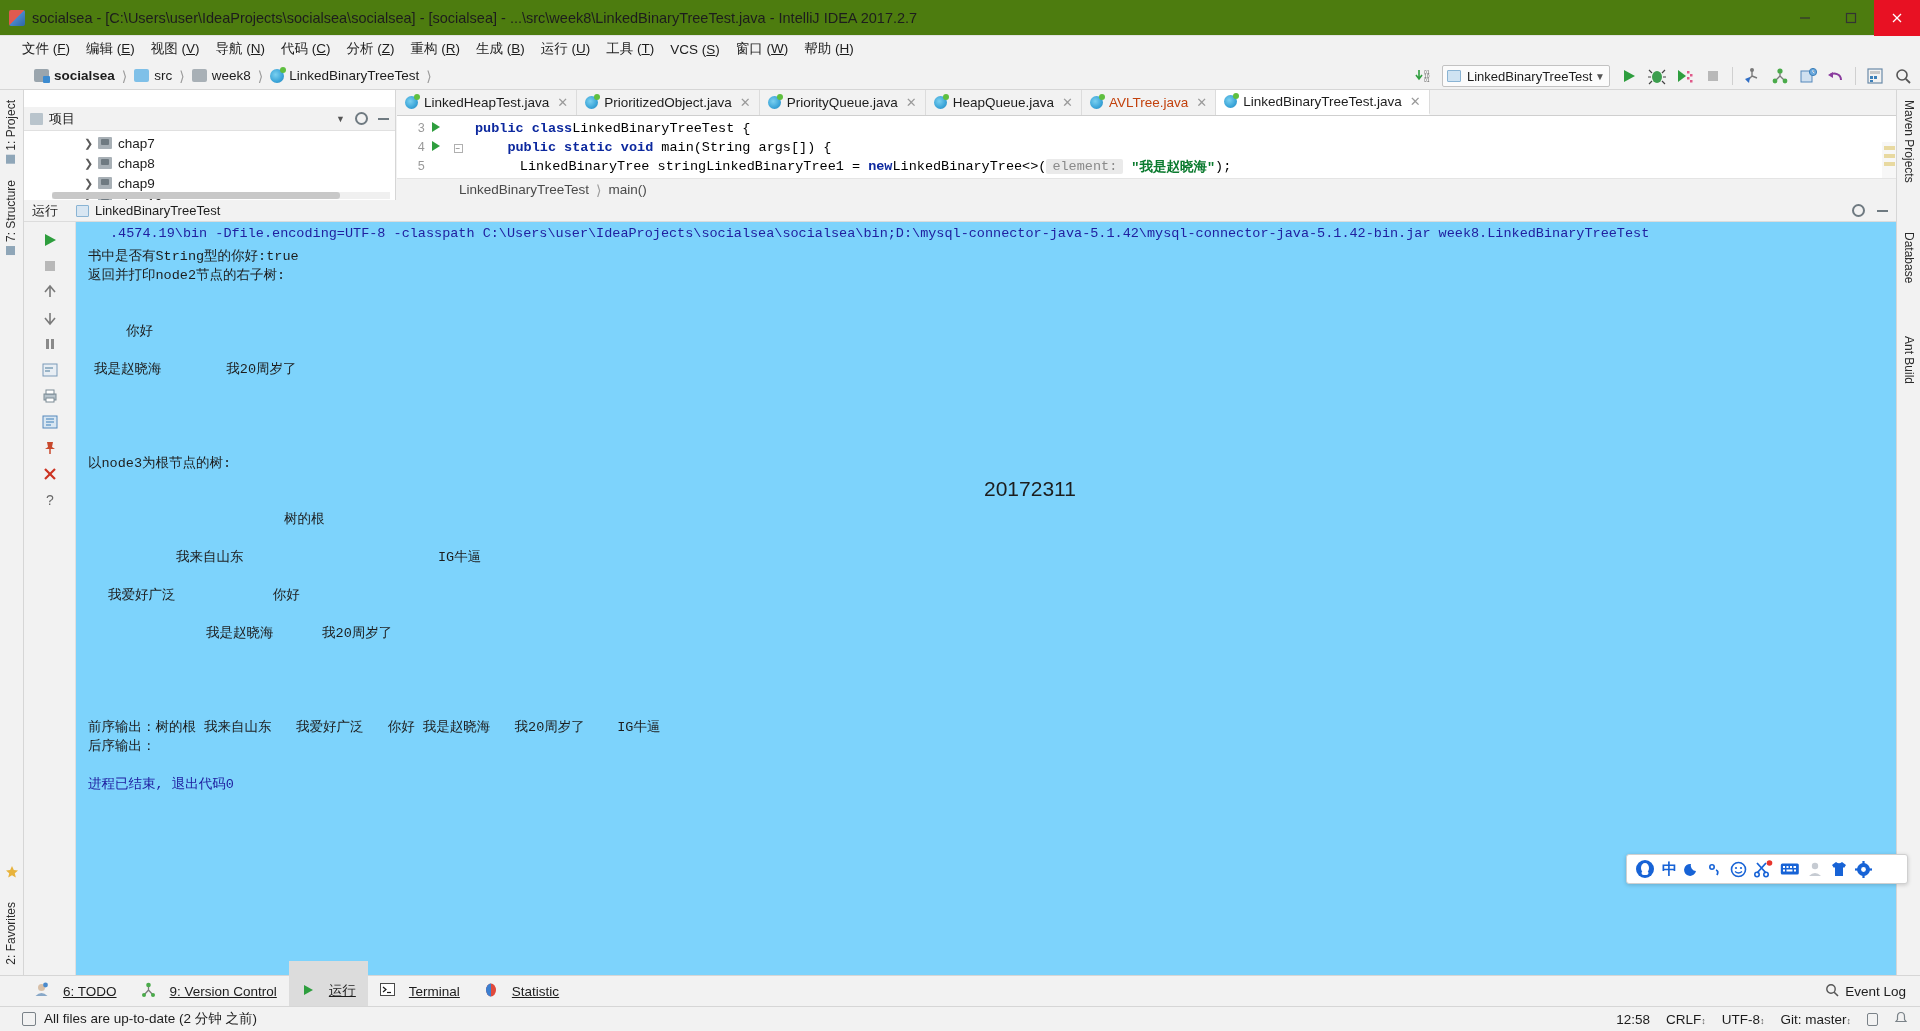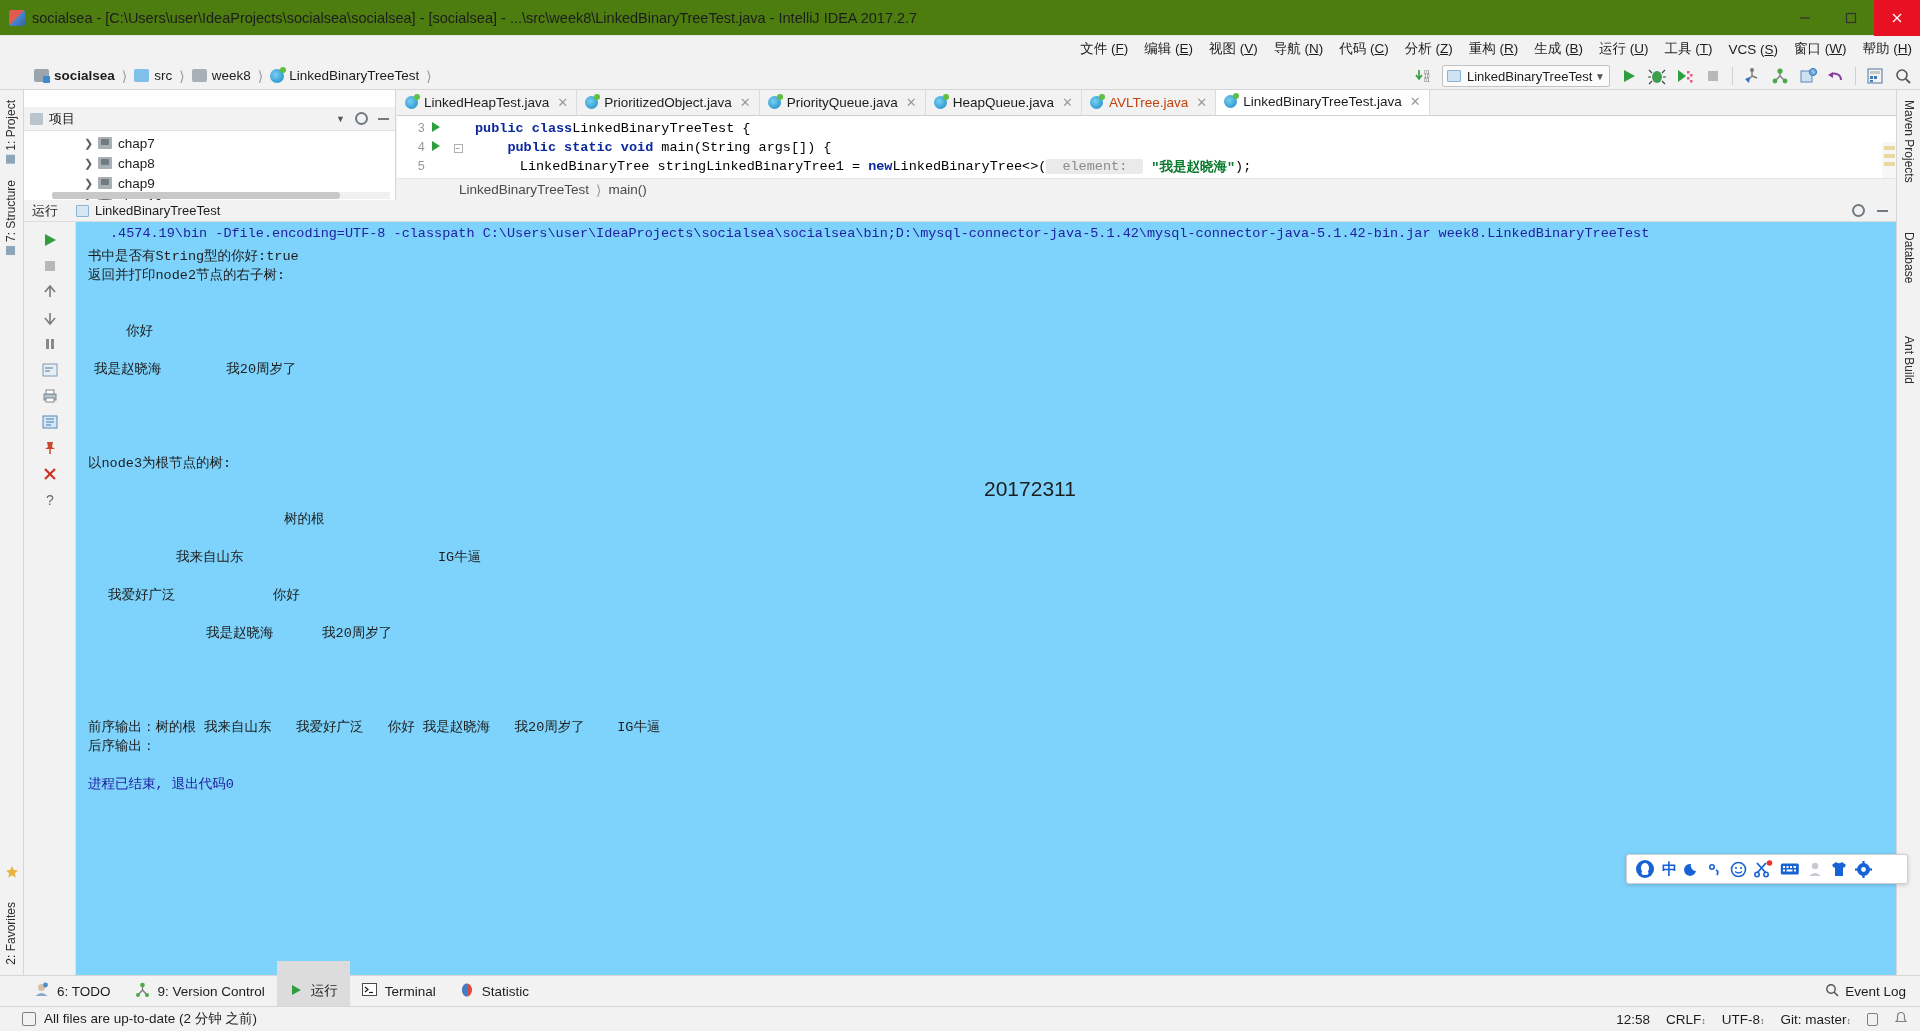--- a/index.html
+++ b/index.html
@@ -22,21 +22,21 @@
   }
   .tb-title { font-size: 14.5px; color: #1d1d1d; white-space: nowrap; }
   .win-btns { position: absolute; right: 0; top: 0; height: 36px; display: flex; }
   .win-btn { width: 46px; height: 36px; display: flex; align-items: center; justify-content: center; }
   .win-btn svg { display: block; }
   .win-btn.close { background: #e81123; }
 
   
   .menubar {
     height: 26px; background: #f2f2f2; display: flex; align-items: center;
-    padding-left: 0; font-size: 13.5px; color: #1d1d1d; justify-content: flex-end;
+    padding-left: 14px; font-size: 13.5px; color: #1d1d1d;
   }
   .menu-item { padding: 3px 8px; white-space: nowrap; }
   .menu-item u { text-decoration: underline; }
 
   
   .navrow {
     height: 28px; background: #f2f2f2; display: flex; align-items: center;
     padding-left: 34px; position: relative; border-bottom: 1px solid #d6d6d6;
   }
   .crumb { display: flex; align-items: center; font-size: 13.5px; color: #1d1d1d; }
@@ -130,21 +130,21 @@
   .tab.mod { color: #c2410c; }
 
   .codearea { position:relative; height: 84px; background:#fff; overflow:hidden; }
   .codeline { position:relative; height:19px; display:flex; align-items:center; font-family:"Liberation Mono","DejaVu Sans Mono",monospace; font-size:13.5px; }
   .lnum { width: 28px; text-align:right; color:#999; font-size:12.5px; font-family:"Liberation Mono",monospace;}
   .gicon { width: 22px; text-align:center; }
   .play-tri { display:inline-block; width:0;height:0;border-left:8px solid #2e9e3e;border-top:5px solid transparent;border-bottom:5px solid transparent;}
   .fold { display:inline-block;width:9px;height:9px;border:1px solid #b0b0b0;color:#666;font-size:8px;line-height:7px;text-align:center;}
   .kw { color:#0c289e; font-weight:bold; }
   .str { color:#0a7a2e; font-weight:bold; }
-  .param { background:#eaeaea; color:#8a8a8a; border-radius:2px; padding:0 16px;}
+  .param { background:#eaeaea; color:#8a8a8a; border-radius:2px; padding:0 6px;}
   .ctx {
     position:absolute; left:0; right:0; bottom:0; height:22px; background:#f2f2f2;
     display:flex; align-items:center; padding-left:62px; font-size:13.5px; color:#4a4a4a;
     border-top:1px solid #e4e4e4;
   }
   .minimap { position:absolute; right:0; top:26px; width:14px; bottom:22px; background:#f7f7f7;}
   .minimap i { position:absolute; right:1px; width:11px; height:4px; background:#e8d9a0; }
 
   
   .runwin { position:absolute; left:24px; right:24px; top:110px; bottom:0; background:#fff; }
@@ -177,21 +177,21 @@
     display:flex; align-items:center; gap:7px; padding: 0 8px;
     box-shadow: 0 1px 4px rgba(0,0,0,0.18);
   }
   .imebar .gi { display:flex; align-items:center; justify-content:center; color:#1763d6; font-size:15px; font-weight:bold;}
 
   
   .bottombar {
     position:absolute; left:0; right:0; bottom:25px; height:31px; background:#f2f2f2;
     border-top:1px solid #d6d6d6; display:flex; align-items:center; padding-left:22px; font-size:13.5px; color:#1d1d1d;
   }
-  .btab { display:flex; align-items:center; gap:8px; padding: 21px 12px; white-space:nowrap;}
+  .btab { display:flex; align-items:center; gap:14px; padding: 21px 12px; white-space:nowrap;text-decoration:underline;}
   .btab.active { background:#dcdcdc; }
   .eventlog { margin-left:auto; display:flex; align-items:center; gap:6px; padding-right:14px; }
 
   
   .statusbar {
     position:absolute; left:0; right:0; bottom:0; height:25px; background:#f2f2f2;
     border-top:1px solid #d6d6d6; display:flex; align-items:center; padding-left:22px;
     font-size:13.5px; color:#1d1d1d;
   }
   .statusbar .si { width:14px;height:14px;border:1.5px solid #7a8288;border-radius:2px;margin-right:8px;}

